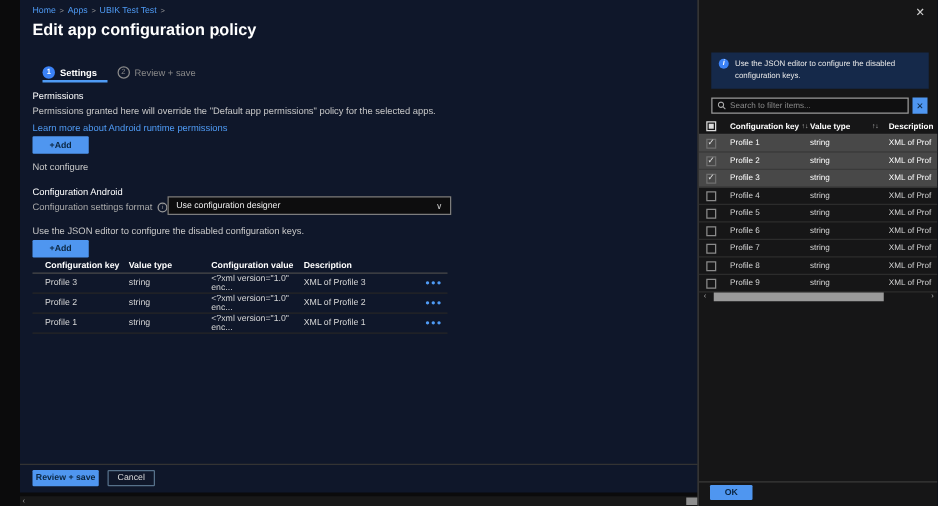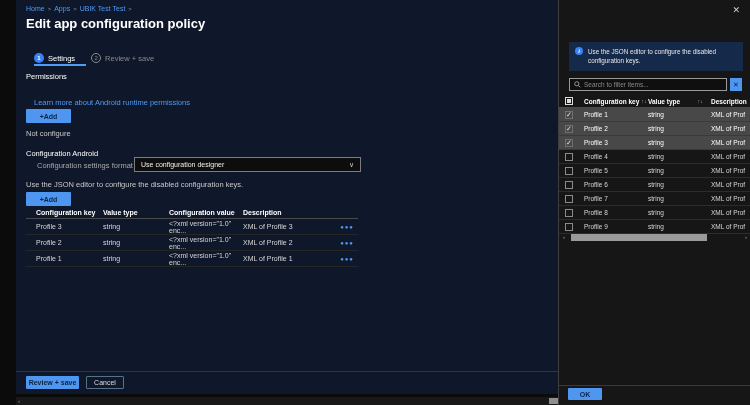--- a/index.html
+++ b/index.html
@@ -15,39 +15,39 @@
   .breadcrumb { position:absolute; left:10px; top:5px; font-size:7px; }
   .breadcrumb a { color:#4f9bf5; text-decoration:none; cursor:pointer; }
   .breadcrumb .sep { color:#9a9a9a; margin:0 3px; font-size:6px; }
   .page-title { position:absolute; left:10px; top:16px; font-size:13px; font-weight:bold; color:#ffffff; }
   .title-more { position:absolute; left:155px; top:22px; color:#bdbdbd; font-size:8px; letter-spacing:1px; cursor:pointer; }
 
   .tabs { position:absolute; left:18px; top:50px; height:16px; display:flex; align-items:center; }
   .tab { display:flex; align-items:center; margin-right:16px; cursor:pointer; }
   .tab .num { width:10px; height:10px; border-radius:50%; font-size:6px; display:flex; align-items:center; justify-content:center; margin-right:4px; }
   .tab.active .num { background:#3b82f6; color:#fff; font-weight:bold; }
-  .tab.active .lbl { color:#ffffff; font-weight:normal; font-size:7.5px; }
+  .tab.active .lbl { color:#ffffff; font-weight:bold; font-size:7.5px; }
   .tab.inactive .num { border:1px solid #8a8a8a; color:#8a8a8a; }
   .tab.inactive .lbl { color:#8a8a8a; font-size:7.5px; }
   .tab-underline { position:absolute; left:18px; top:64px; width:52px; height:2px; background:#4f9bf5; }
 
   .sec-heading { position:absolute; left:10px; font-size:7.5px; color:#ffffff; }
   .body-text { position:absolute; left:10px; font-size:7.5px; color:#c8c8c8; }
-  .link { position:absolute; left:10px; font-size:7.5px; color:#4f9bf5; cursor:pointer;margin-left:8px; }
+  .link { position:absolute; left:10px; font-size:7.5px; color:#4f9bf5; cursor:pointer; }
 
   .btn-primary {
     background:#4f96f0; color:#0a2540; font-weight:bold; font-size:7px;
     border:none; border-radius:1px; cursor:pointer;
     display:flex; align-items:center; justify-content:center;
     font-family:"Liberation Sans", sans-serif;
   }
   .add-btn-1 { position:absolute; left:10px; top:109px; width:45px; height:14px; }
   .add-btn-2 { position:absolute; left:10px; top:192px; width:45px; height:14px; }
 
-  .format-label { position:absolute; left:10px; top:161px; font-size:7.5px; color:#a8a8a8; display:flex; align-items:center;margin-left:11px; }
+  .format-label { position:absolute; left:10px; top:161px; font-size:7.5px; color:#a8a8a8; display:flex; align-items:center; }
   .info-circle { display:inline-flex; width:8px; height:8px; border:1px solid #9a9a9a; border-radius:50%;
     color:#9a9a9a; font-size:5px; align-items:center; justify-content:center; margin-left:4px; font-style:italic; }
   .dropdown { position:absolute; left:118px; top:157px; width:227px; height:15px; background:#0d0d0e;
     border:1px solid #7d7d7d; display:flex; align-items:center; justify-content:space-between;
     padding:0 6px; font-size:7px; color:#f0f0f0; cursor:pointer; }
   .dropdown .chev { color:#c8c8c8; font-size:7px; }
 
   .left-table { position:absolute; left:10px; top:207px; width:332px; }
   .lt-header { display:grid; grid-template-columns:77px 66px 74px 85px 30px; height:12px; align-items:center;
     border-bottom:1px solid #4a4a4a; font-size:7px; font-weight:bold; color:#ffffff; }
@@ -131,20 +131,21 @@
       <span class="lbl">Settings</span>
     </div>
     <div class="tab inactive">
       <span class="num">2</span>
       <span class="lbl">Review + save</span>
     </div>
   </div>
   <div class="tab-underline"></div>
 
   <div class="sec-heading" style="top:72px">Permissions</div>
+  <div class="body-text" style="top:84px">Permissions granted here will override the "Default app permissions" policy for the selected apps.</div>
   <div class="link" style="top:98px">Learn more about Android runtime permissions</div>
   <button class="btn-primary add-btn-1">+Add</button>
   <div class="body-text" style="top:129px">Not configure</div>
 
   <div class="sec-heading" style="top:149px">Configuration Android</div>
   <div class="format-label">
     <span>Configuration settings format</span>
     <span class="info-circle">i</span>
   </div>
   <div class="dropdown">

